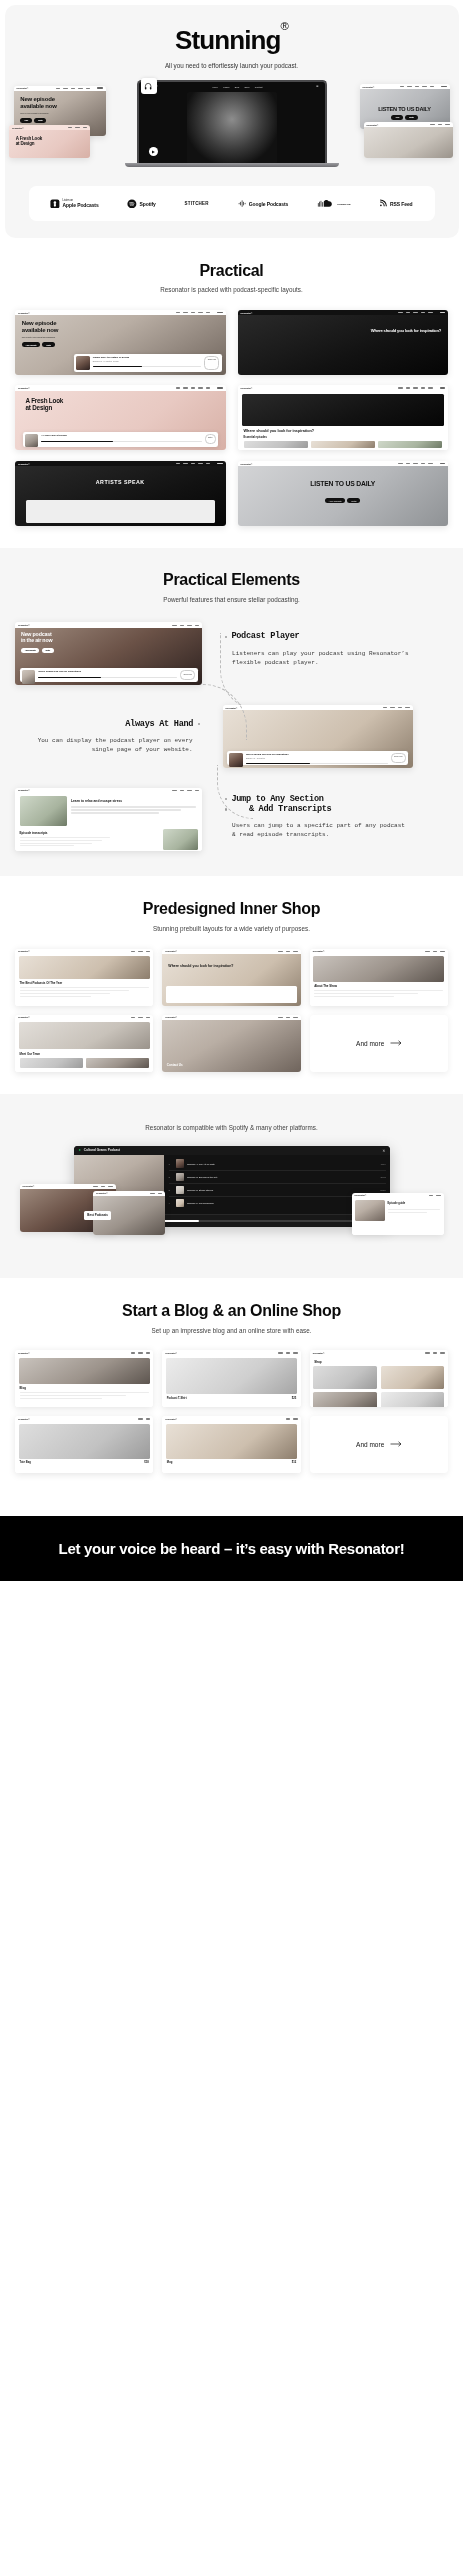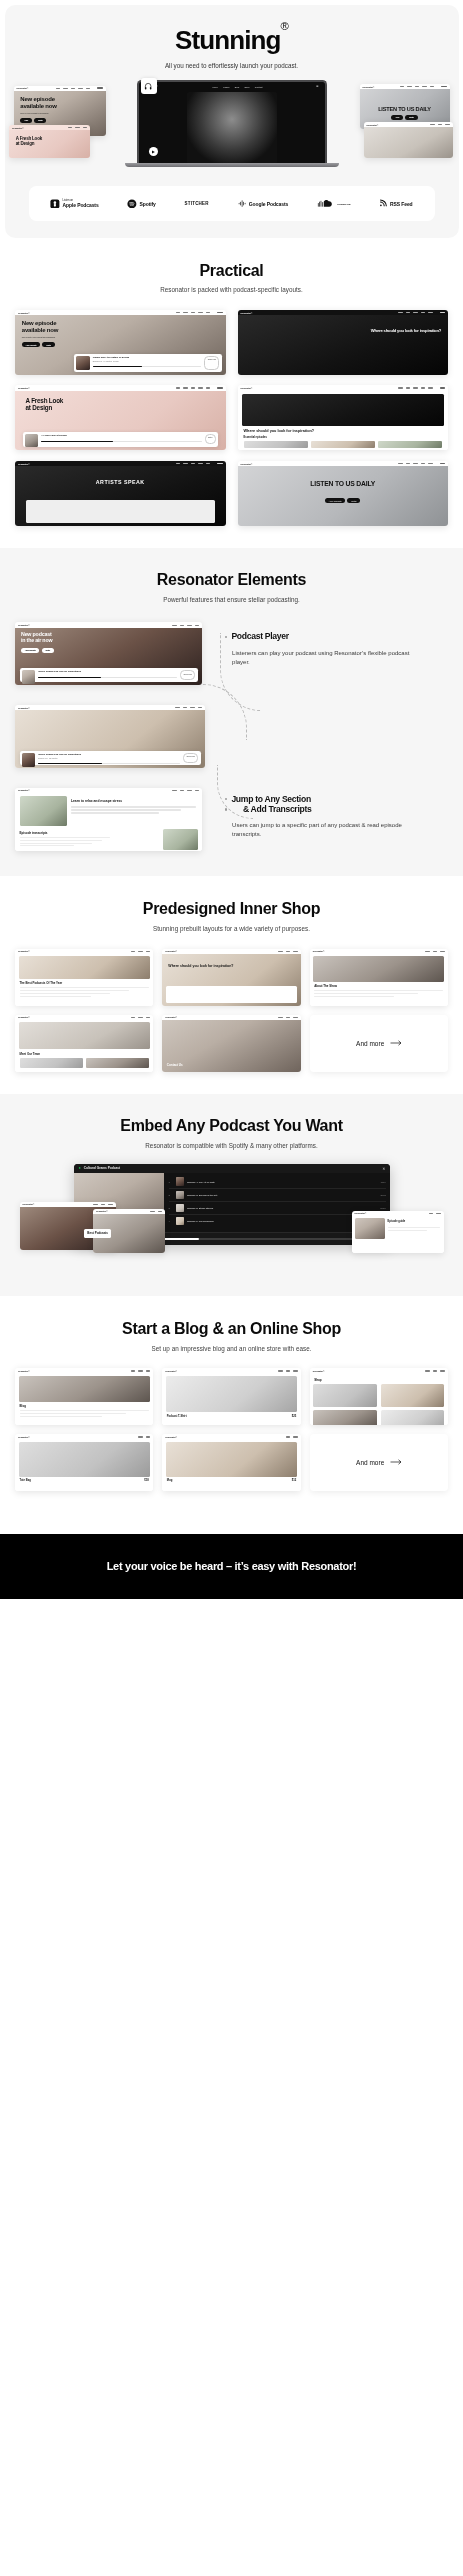--- a/index.html
+++ b/index.html
@@ -214,21 +214,21 @@
     position:absolute; left:0; right:0; top: 36%;
     text-align:center; font-size: 7.5px; font-weight: 800; letter-spacing: -0.2px;
     z-index: 3;
   }
   .center-title.white { color: #fff; }
 
   
   .pe-row { position: relative; width: 433px; margin: 0 auto; }
   .pe-shot { height: 63px; width: 187px; }
   .pe-shot.wide { width: 190px; }
-  .pe-text { width: 185px; }
+  .pe-text { width: 185px; font-family: Liberation Mono, monospace; }
   .pe-h { font-size: 8.6px; font-weight: 700; letter-spacing: -0.3px; line-height: 1.22;}
   .pe-p { font-size: 6px; color: #3a3a3a; line-height: 1.5; margin-top: 6.8px; }
   .dash-arc { position:absolute; border: 0.8px dashed #b9b9b9; border-radius: 50%; }
   .dot { width: 2.3px; height: 2.3px; border-radius: 50%; background: #9a9a9a; display:inline-block; vertical-align: middle; }
 
   
   .grid3 {
     width: 433px; margin: 16.5px auto 0;
     display: grid; grid-template-columns: repeat(3, 1fr);
     gap: 9px 9px;
@@ -271,21 +271,21 @@
   .embed-left-card { position:absolute; left: 4.5px; top: 41px; width: 96px; height: 48px;}
   .embed-mid-card { position:absolute; left: 78px; top: 48px; width: 72px; height: 44px;}
   .embed-right-card{ position:absolute; right: 4.5px; top: 50px; width: 92px; height: 42px;}
 
   
   .footer {
     background: #000; width: 463px; height: 65px;
     display:flex; align-items:center; justify-content:center;
     margin-top: 19.6px;
   }
-  .footer-txt { color:#fff; font-size: 11px; font-weight: 700; letter-spacing:-0.3px; }
+  .footer-txt { color:#fff; font-size: 15px; font-weight: 700; letter-spacing:-0.3px; }
 
   .shop-thumb { height: 57px; }
 </style>
 </head>
 <body>
 
 <div class="page">
 
   <section class="section" style="padding-top:4.5px;">
     <div class="hero">
@@ -603,21 +603,21 @@
           <span class="pill">Apple Podcasts</span>
           <span class="pill">Spotify</span>
         </div>
       </div>
 
     </div>
   </section>
 
   <section class="section">
     <div class="band-flat" style="padding: 22.6px 0 25.6px;">
-      <h2 class="sec-title">Resonator Elements</h2>
+      <h2 class="sec-title">Practical Elements</h2>
       <div class="sec-sub">Powerful features that ensure stellar podcasting.</div>
 
       <div class="pe-row" style="margin-top:19.6px;display:flex;align-items:flex-start;gap:22.6px;">
         <div class="mock pe-shot">
           <div class="mock-bar">
             <span class="brand">Resonator®</span>
             <span class="navs">
                 <i></i>
                 <i></i>
                 <i></i>
@@ -644,20 +644,27 @@
           <div style="display:flex;align-items:center;gap:4.5px;">
             <span class="dot"></span>
             <h3 class="pe-h">Podcast Player</h3>
           </div>
           <p class="pe-p" style="margin-left:7.5px;">Listeners can play your podcast using Resonator’s flexible podcast player.</p>
         </div>
         <div class="dash-arc" style="left:205px;top:10.5px;width:41px;height:78px;border-color:#bcbcbc;border-right:none;border-top:none;border-radius:0 0 0 45px;"></div>
       </div>
 
       <div class="pe-row" style="margin-top:19.6px;display:flex;align-items:flex-start;gap:22.6px;">
+        <div class="pe-text" style="padding-top:13.5px;text-align:right;">
+          <div style="display:flex;align-items:center;gap:4.5px;justify-content:flex-end;">
+            <h3 class="pe-h">Always At Hand</h3>
+            <span class="dot"></span>
+          </div>
+          <p class="pe-p" style="margin-right:7.5px;">You can display the podcast player on every single page of your website.</p>
+        </div>
         <div class="mock pe-shot wide">
           <div class="mock-bar">
             <span class="brand">Resonator®</span>
             <span class="navs">
                 <i></i>
                 <i></i>
                 <i></i>
                 <i></i>
               </span>
           </div>
@@ -702,21 +709,21 @@
               <span style="display:block;height:1px;background:#ececec;border-radius:0.8px;width:60%;"></span>
             </div>
             <div class="img-green" style="position:absolute;right:4.5px;top:36px;width:35px;height:21px;border-radius:1.5px;"></div>
           </div>
         </div>
         <div class="pe-text" style="padding-top:6px;">
           <div style="display:flex;align-items:center;gap:4.5px;">
             <span class="dot"></span>
             <h3 class="pe-h">Jump to Any Section</h3>
           </div>
-          <div style="display:flex;align-items:center;gap:16px;">
+          <div style="display:flex;align-items:center;gap:22px;">
             <span class="dot"></span>
             <h3 class="pe-h">&amp; Add Transcripts</h3>
           </div>
           <p class="pe-p" style="margin-left:7.5px;">Users can jump to a specific part of any podcast &amp; read episode transcripts.</p>
         </div>
         <div class="dash-arc" style="left:202px;top:-22.6px;width:36px;height:54px;border-right:none;border-top:none;border-radius:0 0 0 45px;"></div>
       </div>
     </div>
   </section>
 
@@ -818,21 +825,20 @@
           <svg width="12" height="6" viewBox="0 0 24 12" fill="none" stroke="#111" stroke-width="1.4">
               <path d="M1 6h21M17 1.5L22 6l-5 4.5"></path>
             </svg>
         </span>
       </div>
     </div>
   </section>
 
   <section class="section">
     <div class="band-flat" style="padding: 22.6px 0 22.6px;">
-      <h2 class="sec-title">Embed Any Podcast You Want</h2>
       <div class="sec-sub">Resonator is compatible with Spotify &amp; many other platforms.</div>
 
       <div class="embed-stage">
         <div class="spotify-win">
           <div class="sp-top">
             <span class="gt">●</span>
             <span class="tt">Cultural Grams Podcast</span>
             <span class="xx">✕</span>
           </div>
           <div class="sp-body">

